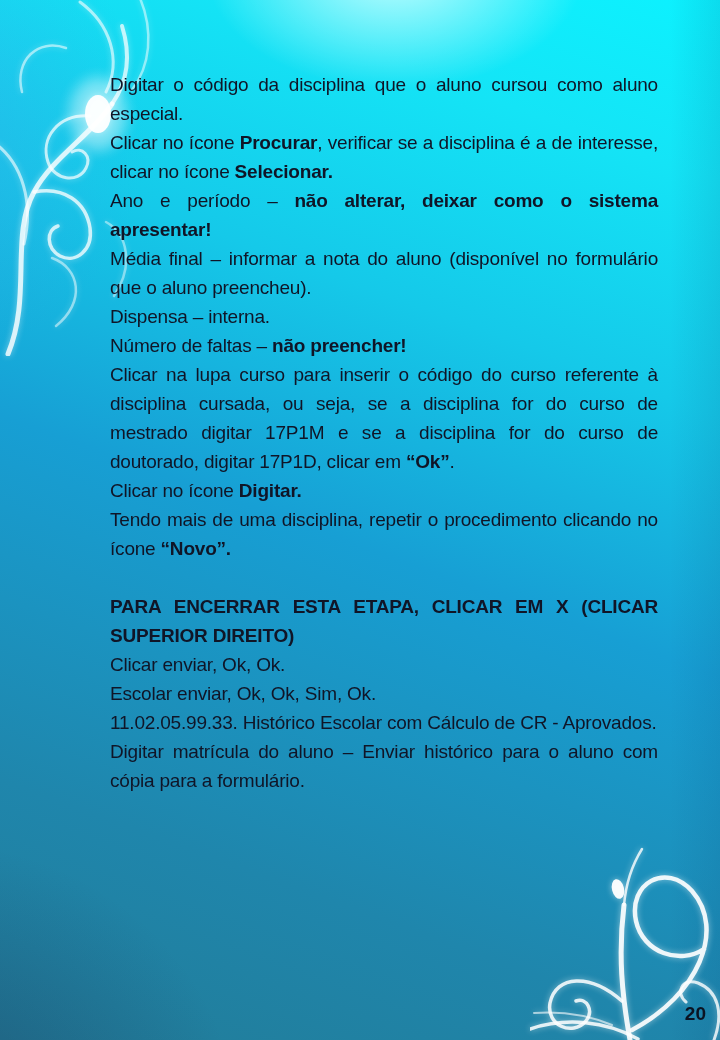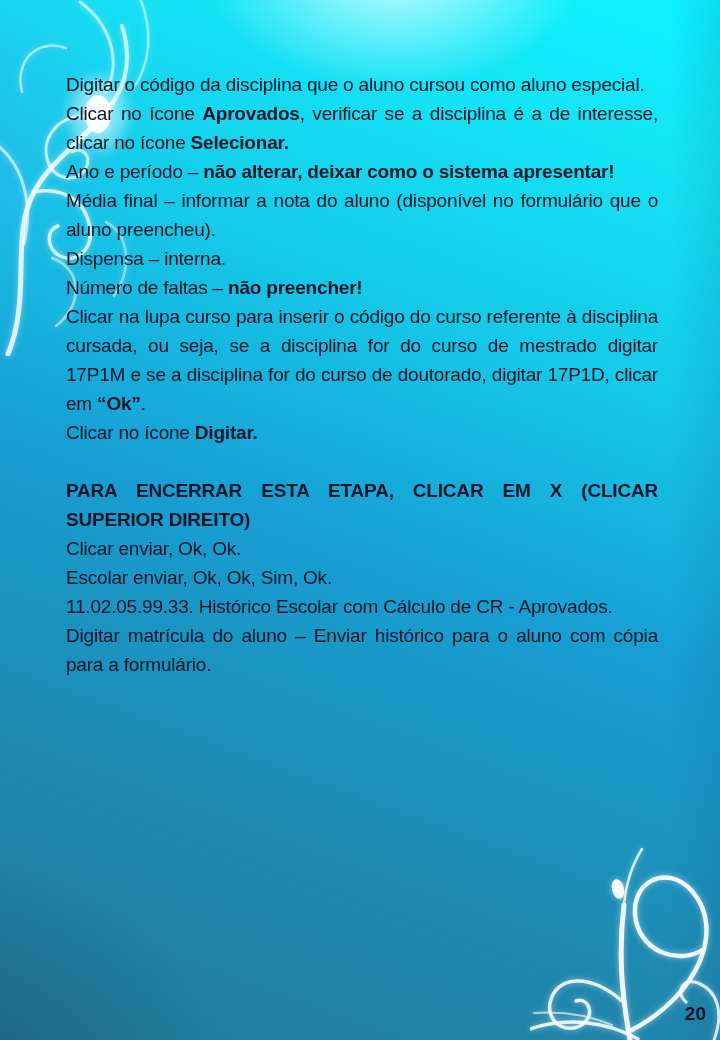--- a/index.html
+++ b/index.html
@@ -27,21 +27,21 @@
   .fl-tl { left: -6px; top: -4px; }
   .fl-br { right: 0; bottom: 0; }
   .text-block {
     position: absolute;
     left: 66px; top: 70px; width: 592px;
     font-size: 19px;
     line-height: 29px;
     letter-spacing: -0.2px;
     color: #101527;
   }
-  .para { text-align: justify; }
+  .para { text-align: justify; margin-left: 44px; }
   .para.gap { margin-top: 29px; }
   .para .b { font-weight: 700; }
   .page-number {
     position: absolute;
     right: 14px; bottom: 15px;
     font-size: 19px;
     font-weight: 700;
     color: #0b1322;
     z-index: 3;
     text-align: center;
@@ -82,27 +82,28 @@
       <path d="M92 176 C 60 148 26 150 20 178 C 16 200 42 212 56 196 C 64 186 57 172 46 176" stroke-width="3.5" opacity="0.85"></path>
       <path d="M0 204 C 36 192 76 196 108 214" stroke-width="3.5" opacity="0.85"></path>
       <path d="M4 188 C 30 186 58 190 82 200" stroke-width="2" opacity="0.6"></path>
       <path d="M184 215 C 194 188 188 166 168 158 C 152 152 145 168 156 177" stroke-width="3" opacity="0.8"></path>
     </g>
     <ellipse cx="88" cy="64" rx="6" ry="10" fill="#ffffff" opacity="0.95" transform="rotate(-14 88 64)"></ellipse>
   </svg>
 
   <div class="text-block">
       <div class="para"><span>Digitar o código da disciplina que o aluno cursou como aluno especial.</span></div>
-      <div class="para"><span>Clicar no ícone </span><span class="b">Aprovados</span><span>, verificar se a disciplina é a de interesse, clicar no ícone </span><span class="b">Selecionar.</span></div>
+      <div class="para"><span>Clicar no ícone </span><span class="b">Procurar</span><span>, verificar se a disciplina é a de interesse, clicar no ícone </span><span class="b">Selecionar.</span></div>
       <div class="para"><span>Ano e período – </span><span class="b">não alterar, deixar como o sistema apresentar!</span></div>
       <div class="para"><span>Média final – informar a nota do aluno (disponível no formulário que o aluno preencheu).</span></div>
       <div class="para"><span>Dispensa – interna.</span></div>
       <div class="para"><span>Número de faltas – </span><span class="b">não preencher!</span></div>
       <div class="para"><span>Clicar na lupa curso para inserir o código do curso referente à disciplina cursada, ou seja, se a disciplina for do curso de mestrado digitar 17P1M e se a disciplina for do curso de doutorado, digitar 17P1D, clicar em </span><span class="b">“Ok”</span><span>.</span></div>
       <div class="para"><span>Clicar no ícone </span><span class="b">Digitar.</span></div>
+      <div class="para"><span>Tendo mais de uma disciplina, repetir o procedimento clicando no ícone </span><span class="b">“Novo”.</span></div>
       <div class="para gap"><span class="b">PARA ENCERRAR ESTA ETAPA, CLICAR EM X (CLICAR SUPERIOR DIREITO)</span></div>
       <div class="para"><span>Clicar enviar, Ok, Ok.</span></div>
       <div class="para"><span>Escolar enviar, Ok, Ok, Sim, Ok.</span></div>
       <div class="para"><span>11.02.05.99.33. Histórico Escolar com Cálculo de CR - Aprovados.</span></div>
       <div class="para"><span>Digitar matrícula do aluno – Enviar histórico para o aluno com cópia para a formulário.</span></div>
     </div>
 
   <div class="page-number">20</div>
 
 </div>

